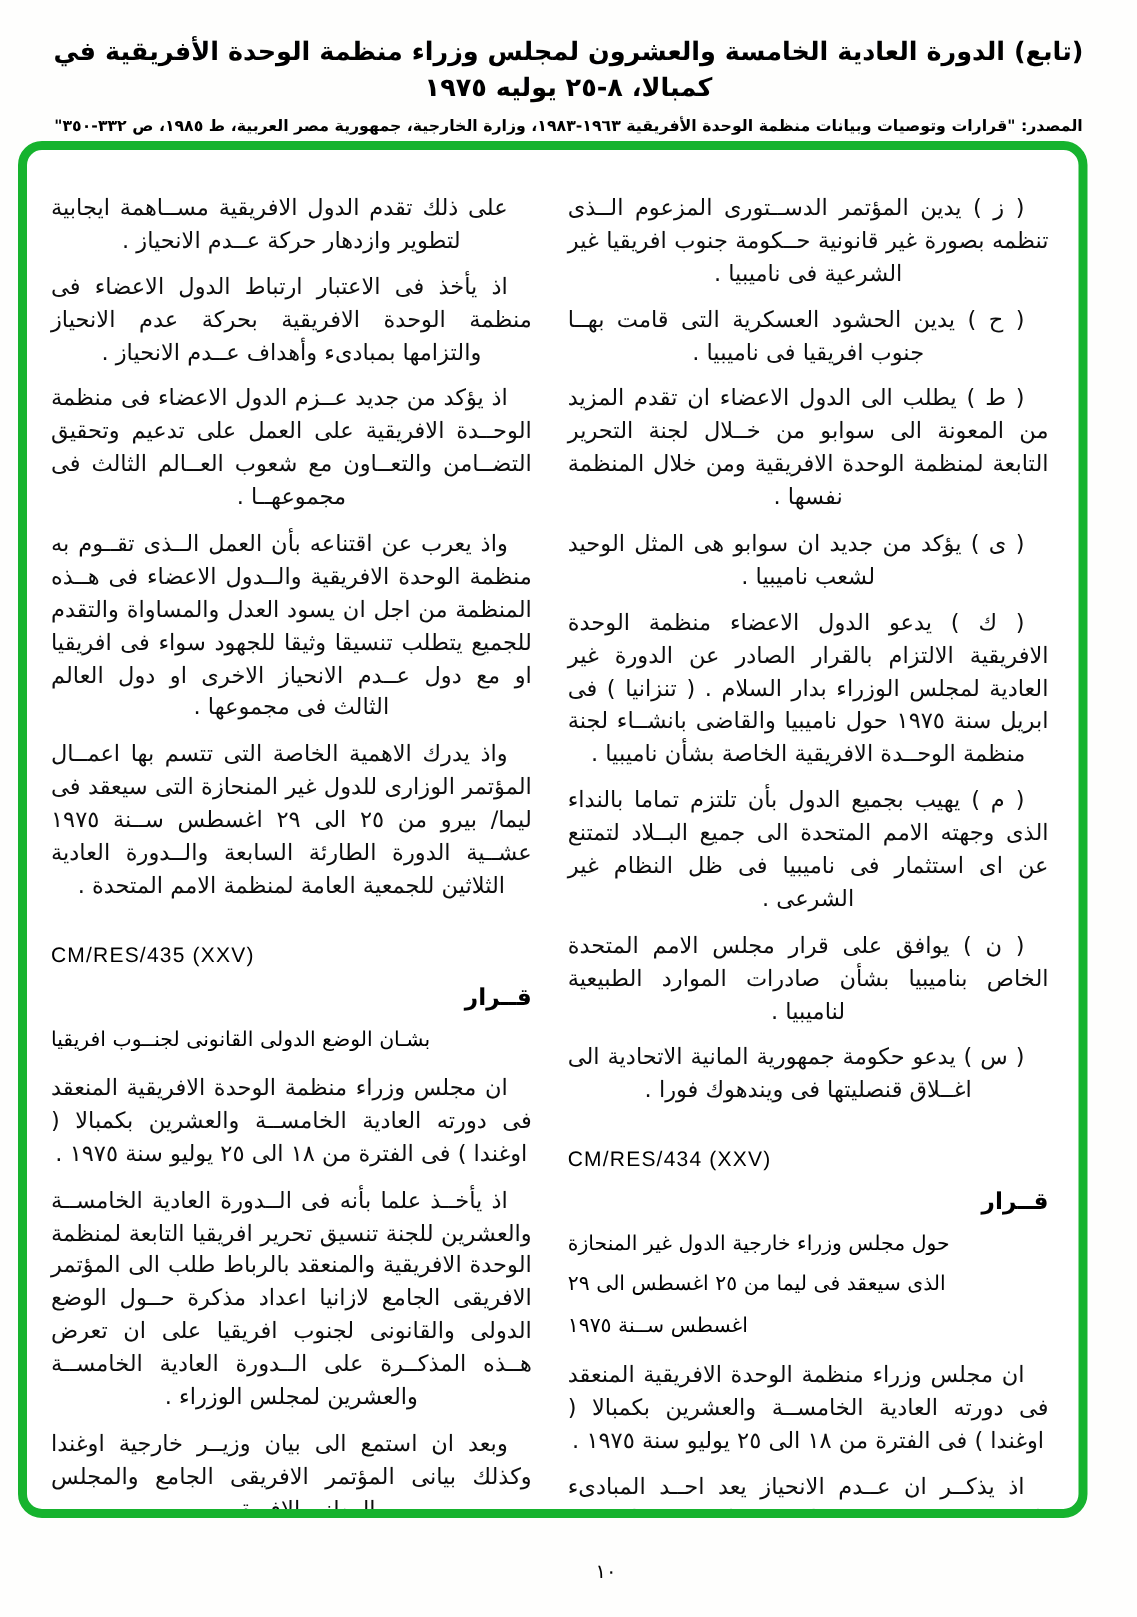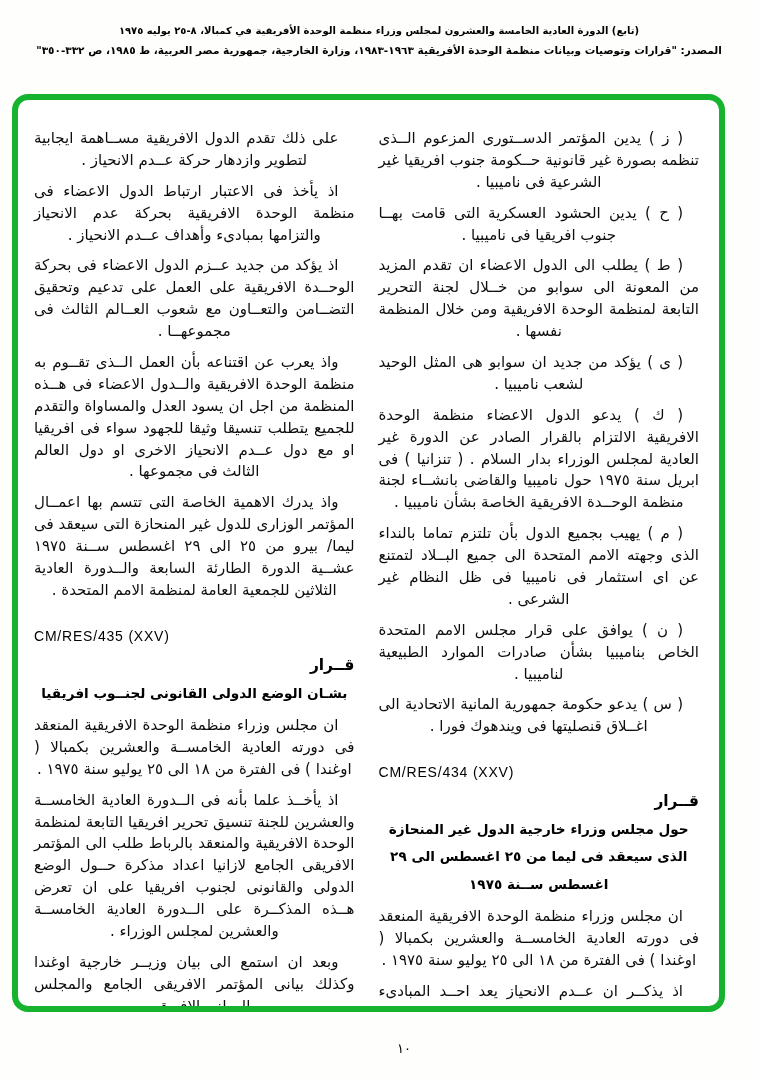--- a/index.html
+++ b/index.html
@@ -15,21 +15,21 @@
     background: #fefefdff;
     overflow: hidden;
   }
   .hdr {
     direction: rtl;
     text-align: center;
     padding-top: 24px;
   }
   .hdr-title {
     font-weight: bold;
-    font-size: 10px;
+    font-size: 17px;
     color: #000;
     line-height: 1.4;
     padding: 0 12px;
   }
   .hdr-source {
     font-weight: bold;
     font-size: 10.5px;
     margin-top: 6px;
     color: #000;
   }
@@ -69,22 +69,22 @@
     color: #000;
     margin: 26px 0 4px 0;
   }
   .blk-h {
     font-weight: bold;
     font-size: 15.5px;
     color: #000;
     margin: 12px 0 6px 0;
   }
   .blk-sub {
-    font-weight: bold;
-    text-align: center;
+    font-weight: normal;
+    text-align: left;
     font-size: 13.6px;
     line-height: 2.0;
     white-space: pre-line;
     color: #000;
     margin: 0 0 8px 0;
   }
   .pagenum {
     position: absolute;
     bottom: 22px; left: 0;
     width: 100%;
@@ -119,21 +119,21 @@
           <div class="blk blk-h">قــرار</div>
           <div class="blk blk-sub">حول مجلس وزراء خارجية الدول غير المنحازة
 الذى سيعقد فى ليما من ٢٥ اغسطس الى ٢٩
 اغسطس ســنة ١٩٧٥</div>
           <div class="blk blk-p">ان مجلس وزراء منظمة الوحدة الافريقية المنعقد فى دورته العادية الخامســة والعشرين بكمبالا ( اوغندا ) فى الفترة من ١٨ الى ٢٥ يوليو سنة ١٩٧٥ .</div>
           <div class="blk blk-p">اذ يذكــر ان عــدم الانحياز يعد احــد المبادىء الاساسية لميثاق منظمة الوحــدة الافريقية وانه بناء</div>
         </div>
       <div class="col">
           <div class="blk blk-p">على ذلك تقدم الدول الافريقية مســاهمة ايجابية لتطوير وازدهار حركة عــدم الانحياز .</div>
           <div class="blk blk-p">اذ يأخذ فى الاعتبار ارتباط الدول الاعضاء فى منظمة الوحدة الافريقية بحركة عدم الانحياز والتزامها بمبادىء وأهداف عــدم الانحياز .</div>
-          <div class="blk blk-p">اذ يؤكد من جديد عــزم الدول الاعضاء فى بحركة الوحــدة الافريقية على العمل على تدعيم وتحقيق التضــامن والتعــاون مع شعوب العــالم الثالث فى مجموعهــا .</div>
+          <div class="blk blk-p">اذ يؤكد من جديد عــزم الدول الاعضاء فى منظمة الوحــدة الافريقية على العمل على تدعيم وتحقيق التضــامن والتعــاون مع شعوب العــالم الثالث فى مجموعهــا .</div>
           <div class="blk blk-p">واذ يعرب عن اقتناعه بأن العمل الــذى تقــوم به منظمة الوحدة الافريقية والــدول الاعضاء فى هــذه المنظمة من اجل ان يسود العدل والمساواة والتقدم للجميع يتطلب تنسيقا وثيقا للجهود سواء فى افريقيا او مع دول عــدم الانحياز الاخرى او دول العالم الثالث فى مجموعها .</div>
           <div class="blk blk-p">واذ يدرك الاهمية الخاصة التى تتسم بها اعمــال المؤتمر الوزارى للدول غير المنحازة التى سيعقد فى ليما/ بيرو من ٢٥ الى ٢٩ اغسطس ســنة ١٩٧٥ عشــية الدورة الطارئة السابعة والــدورة العادية الثلاثين للجمعية العامة لمنظمة الامم المتحدة .</div>
           <div class="blk blk-res">CM/RES/435 (XXV)</div>
           <div class="blk blk-h">قــرار</div>
           <div class="blk blk-sub">بشـان الوضع الدولى القانونى لجنــوب افريقيا</div>
           <div class="blk blk-p">ان مجلس وزراء منظمة الوحدة الافريقية المنعقد فى دورته العادية الخامســة والعشرين بكمبالا ( اوغندا ) فى الفترة من ١٨ الى ٢٥ يوليو سنة ١٩٧٥ .</div>
           <div class="blk blk-p">اذ يأخــذ علما بأنه فى الــدورة العادية الخامســة والعشرين للجنة تنسيق تحرير افريقيا التابعة لمنظمة الوحدة الافريقية والمنعقد بالرباط طلب الى المؤتمر الافريقى الجامع لازانيا اعداد مذكرة حــول الوضع الدولى والقانونى لجنوب افريقيا على ان تعرض هــذه المذكــرة على الــدورة العادية الخامســة والعشرين لمجلس الوزراء .</div>
           <div class="blk blk-p">وبعد ان استمع الى بيان وزيــر خارجية اوغندا وكذلك بيانى المؤتمر الافريقى الجامع والمجلس الوطنى الافريقى .</div>
         </div>
     </div>

